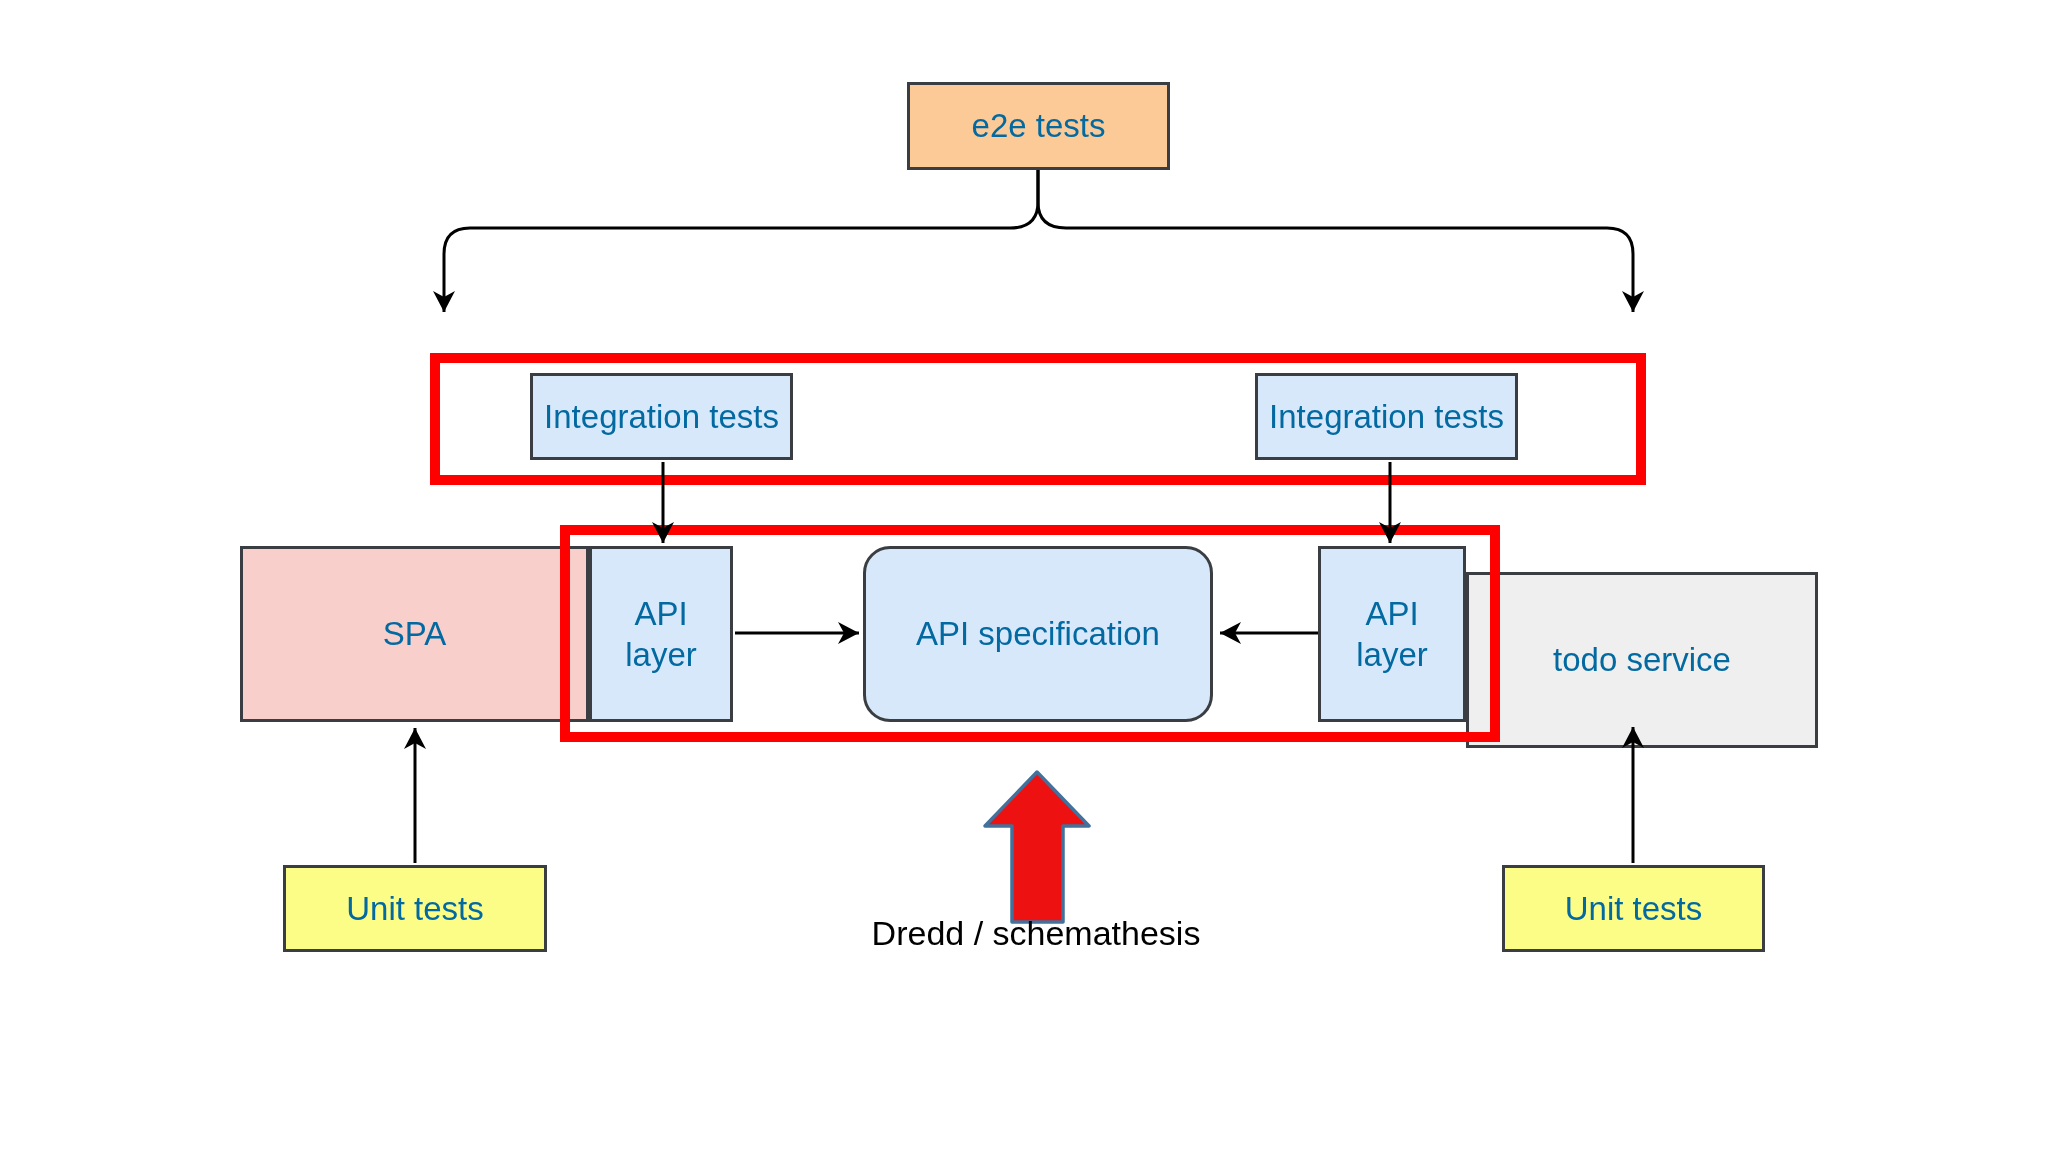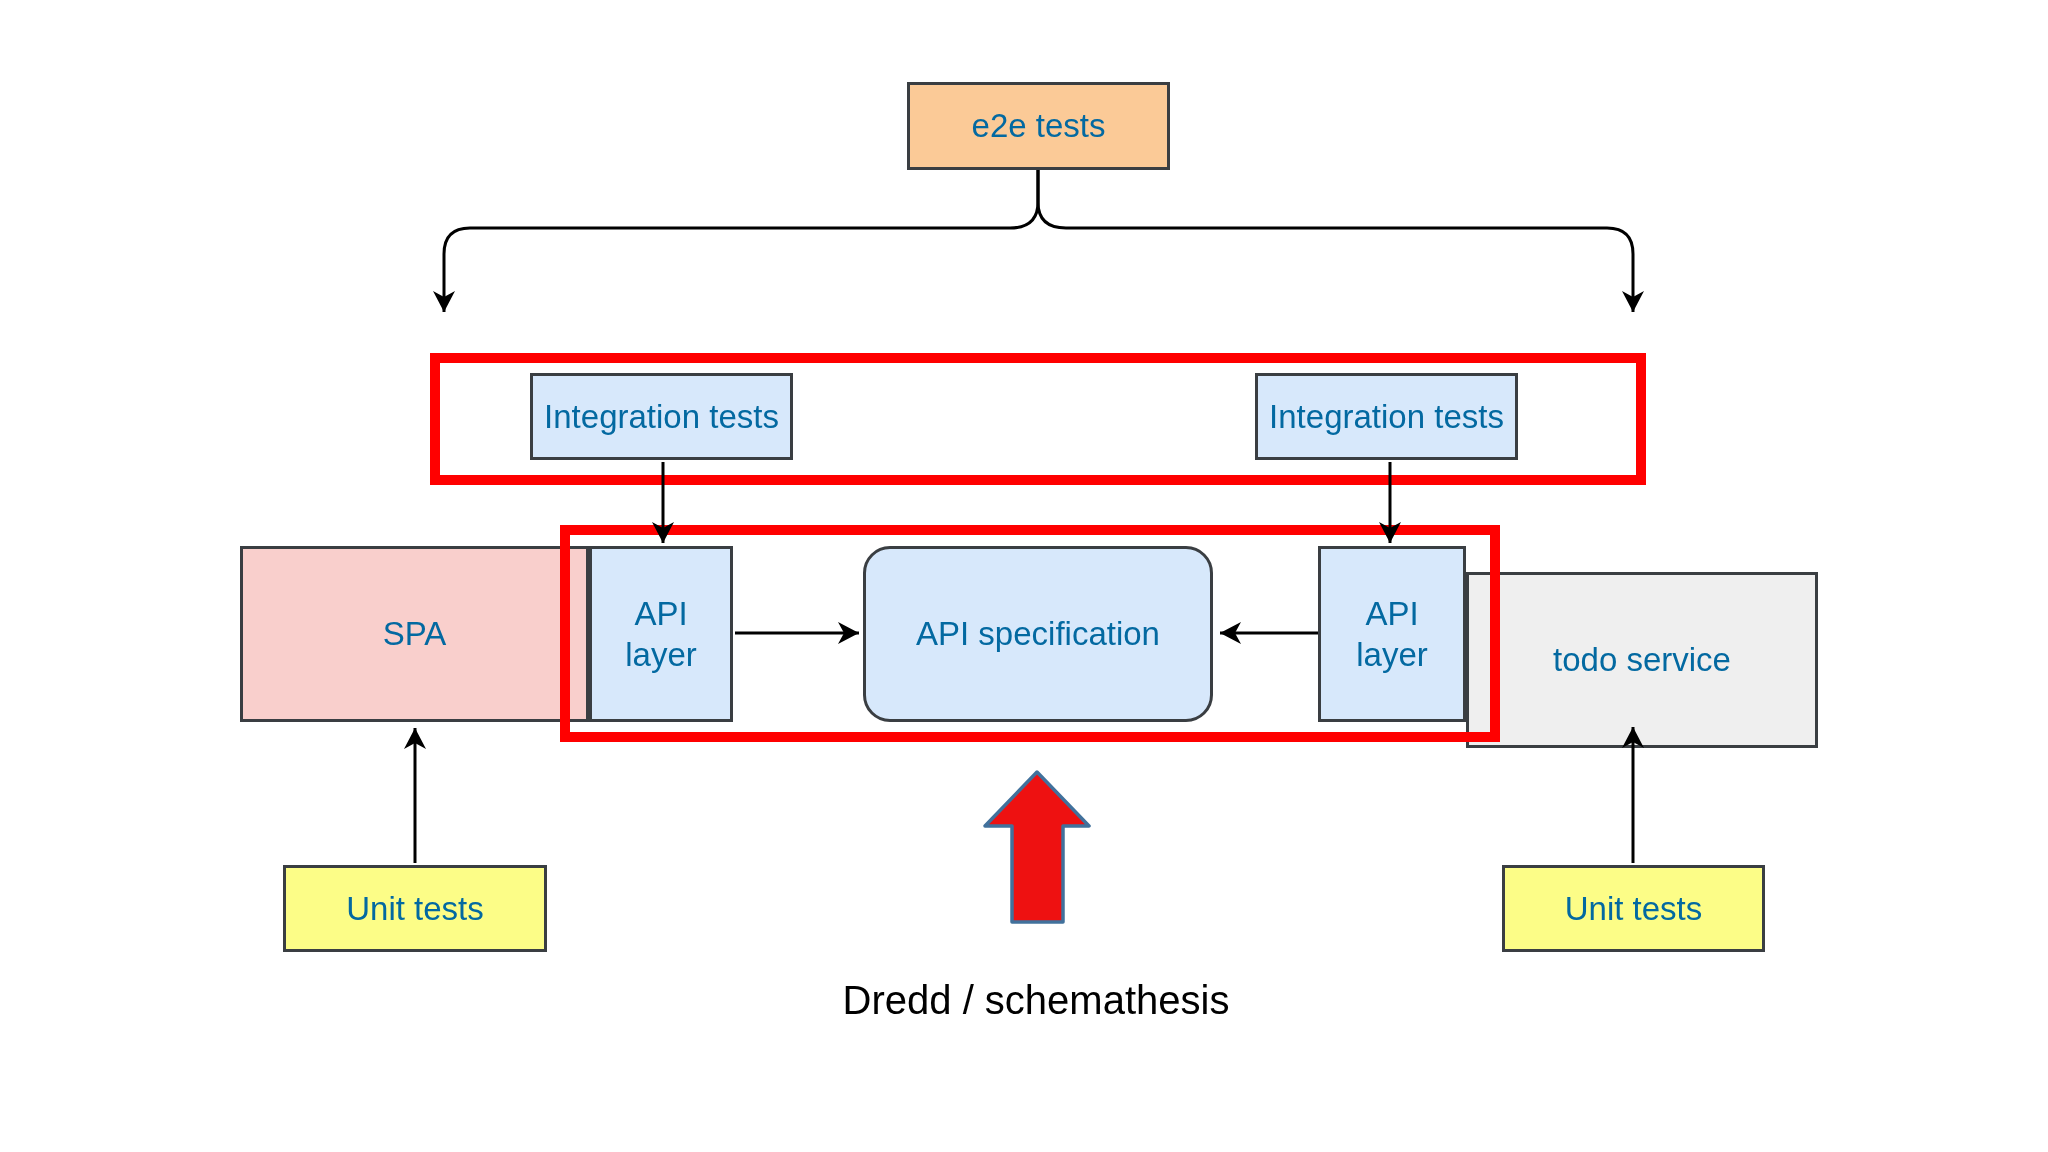--- a/index.html
+++ b/index.html
@@ -32,22 +32,22 @@
   .overlay{position:absolute;left:0;top:0;width:2048px;height:1152px;z-index:2;pointer-events:none;}
   .edge{fill:none;stroke:var(--edge,#000);stroke-width:3;}
   .hl{fill:none;stroke:var(--highlight,#ff0000);stroke-width:10;}
   #arrowhead path{fill:var(--edge,#000);stroke:none;}
   .block-arrow{
     fill:var(--block-fill,#ff0000);
     stroke:var(--block-stroke,#41719c);
     stroke-width:3.5;stroke-linejoin:round;
   }
   .annotation{
-    position:absolute;left:700px;top:978px;width:672px;z-index:3;
-    text-align:center;font-size:40px;color:#000;
+    position:absolute;left:700px;top:914px;width:672px;z-index:3;
+    text-align:center;font-size:34px;color:#000;
   }
 </style>
 </head>
 <body>
 
 <div class="canvas">
 
   <div class="node n-e2e" style="background-color: rgb(251, 202, 151);">
     <span class="lbl">e2e tests</span>
   </div>

